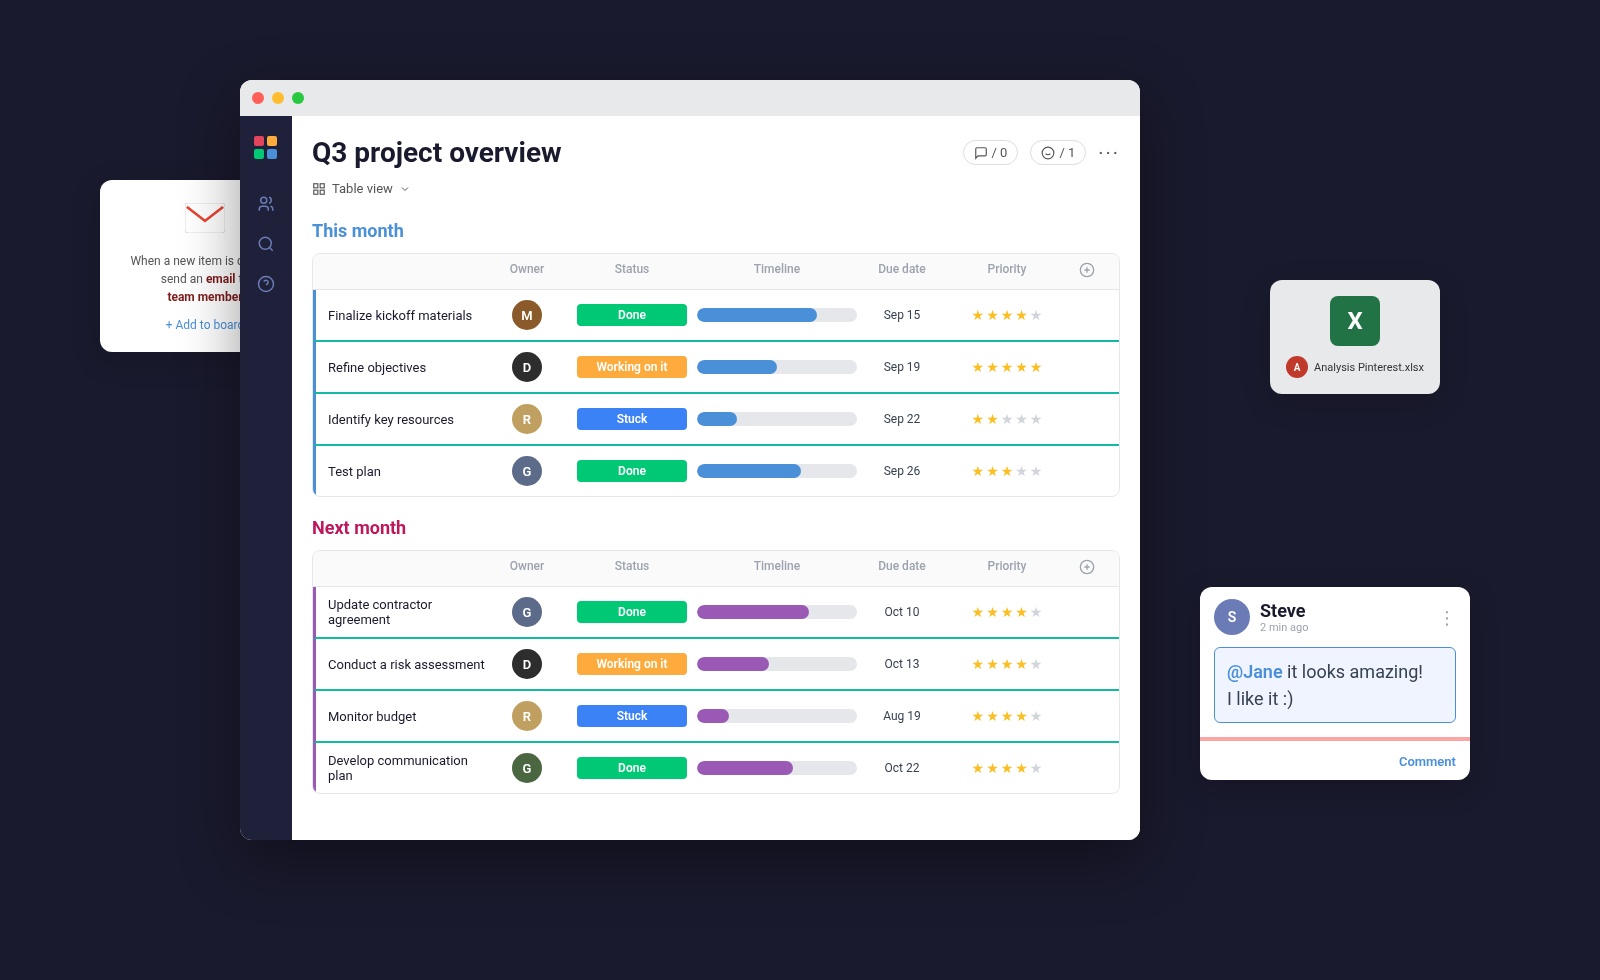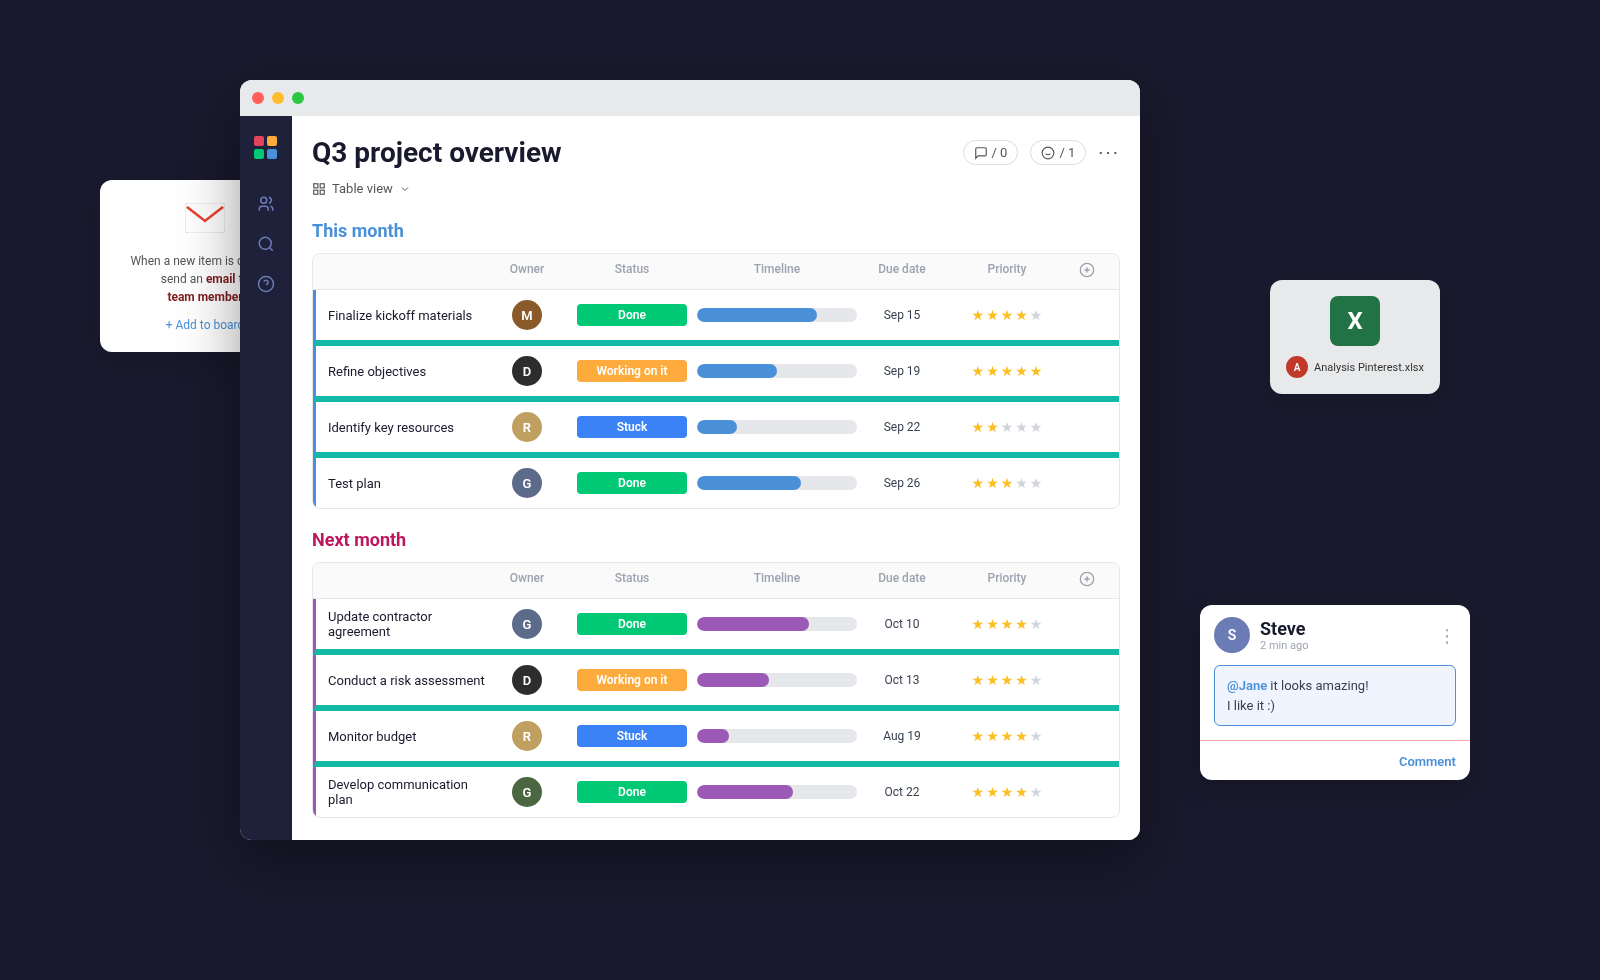--- a/index.html
+++ b/index.html
@@ -195,21 +195,21 @@
       text-align: center;
     }
 
     .col-header:first-child { text-align: left; }
 
     .table-row {
       display: grid;
       grid-template-columns: 1fr 80px 130px 160px 90px 120px 40px;
       align-items: center;
       padding: 10px 12px;
-      border-bottom: 6px solid #14b8a6;
+      border-bottom: 2px solid #14b8a6;
       border-left: 3px solid #4a90d9;
     }
 
     .table-row:last-child { border-bottom: none; }
 
     .task-name {
       font-size: 13px;
       color: #1a1a2e;
     }
 
@@ -389,31 +389,31 @@
       color: #9ca3af;
       cursor: pointer;
     }
 
     .comment-body {
       margin: 0 14px 14px;
       padding: 10px 12px;
       background: #f0f4ff;
       border: 1.5px solid #4a90d9;
       border-radius: 6px;
-      font-size: 13px;
+      font-size: 18px;
       color: #374151;
       line-height: 1.5;
     }
 
     .comment-body .mention { color: #4a90d9; font-weight: 600; }
 
     .comment-footer {
       padding: 10px 14px;
       text-align: right;
-      border-top: 1px solid #fca5a5;
+      border-top: 4px solid #fca5a5;
     }
 
     .comment-btn {
       font-size: 13px;
       color: #4a90d9;
       font-weight: 600;
       cursor: pointer;
     }
   </style>
 </head>

